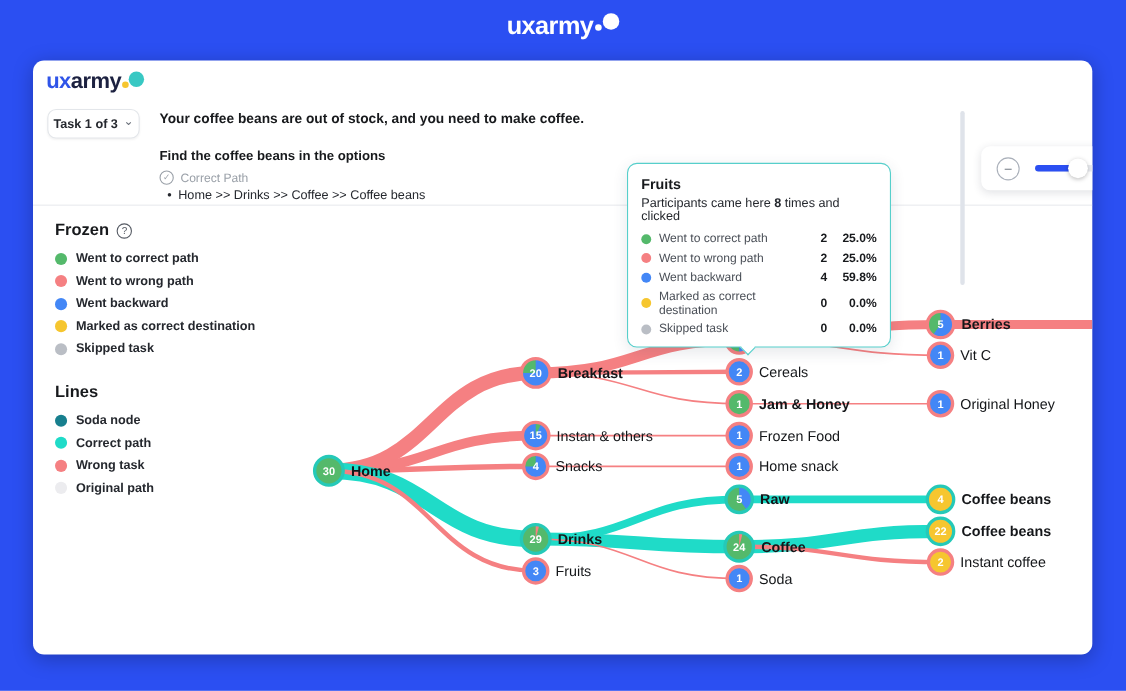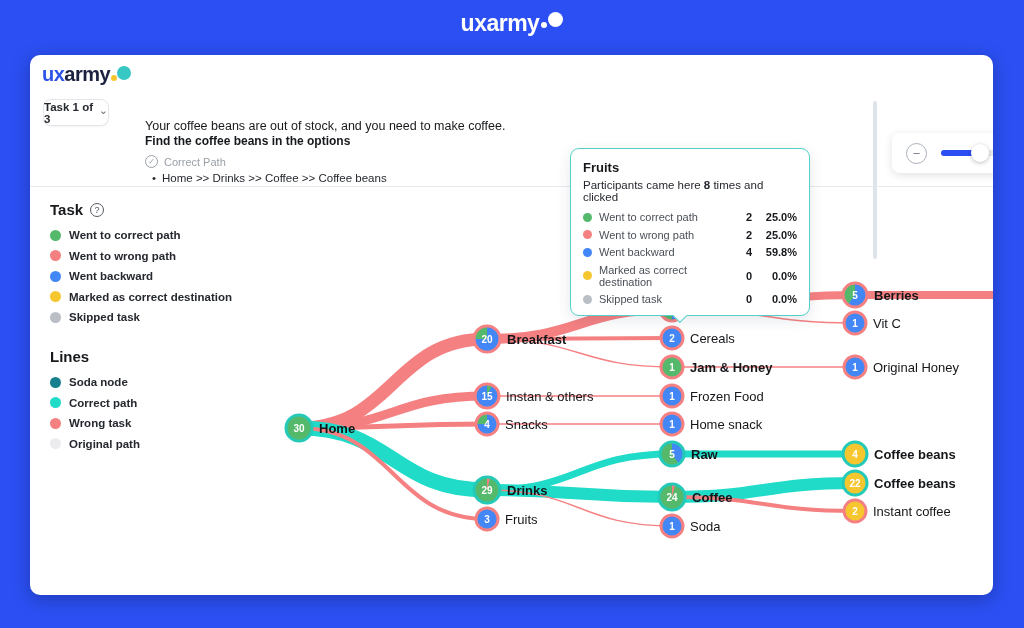--- a/index.html
+++ b/index.html
@@ -15,24 +15,24 @@
   
   .card { position:absolute; left:30px; top:55px; width:963px; height:540px; background:#fff; border-radius:10px; box-shadow:0 4px 18px rgba(0,0,0,0.25); overflow:hidden; }
 
   
   .inner-logo { position:absolute; left:12px; top:8px; font-size:20px; font-weight:700; letter-spacing:-0.5px; }
   .inner-logo .lp { color:#2f54e8; }
   .inner-logo .ls { color:#1c2140; }
   .inner-logo .y-dot { display:inline-block; width:6px; height:6px; background:#f6c62f; border-radius:50%; margin-left:1px; }
   .inner-logo .t-dot { display:inline-block; width:14px; height:14px; background:#38c8c3; border-radius:50%; margin-left:0; margin-bottom:6px; vertical-align:middle; }
 
-  .task-chip { position:absolute; left:13px; top:44px; width:66px; height:27px; border:1px solid #e3e6ea; border-radius:8px; box-shadow:0 1px 2px rgba(0,0,0,0.05); display:flex; align-items:center; justify-content:center; gap:5px; font-size:11.5px; font-weight:700; color:#25282e; background:#fff; cursor:pointer; }
+  .task-chip { position:absolute; left:13px; top:44px; width:84px; height:27px; border:1px solid #e3e6ea; border-radius:8px; box-shadow:0 1px 2px rgba(0,0,0,0.05); display:flex; align-items:center; justify-content:center; gap:5px; font-size:11.5px; font-weight:700; color:#25282e; background:#fff; cursor:pointer; }
   .task-chip .chev { font-size:11px; color:#6a707a; font-weight:400; margin-top:-4px; }
 
-  .task-desc { position:absolute; left:115px; top:64px; font-size:12.5px; font-weight:400; color:#17191c; }
+  .task-desc { position:absolute; left:115px; top:46px; font-size:12.5px; font-weight:700; color:#17191c; }
   .task-sub  { position:absolute; left:115px; top:79px; font-size:12px; font-weight:700; color:#17191c; }
   .cp-row { position:absolute; left:115px; top:100px; display:flex; align-items:center; gap:6px; font-size:11px; color:#9aa0a8; }
   .cp-check { width:13px; height:13px; border:1.2px solid #9aa0a8; border-radius:50%; font-size:8px; display:flex; align-items:center; justify-content:center; color:#9aa0a8; }
   .cp-bullet { position:absolute; left:122px; top:117px; font-size:11.5px; color:#25282e; }
   .cp-bullet .b { margin-right:6px; color:#25282e; }
 
   .hdr-divider { position:absolute; left:0; top:131px; width:100%; height:1px; background:#e8eaee; }
 
   .v-scrollbar { position:absolute; left:843px; top:46px; width:4px; height:158px; background:#dfe3ea; border-radius:2px; cursor:pointer; }
 
@@ -99,21 +99,21 @@
   <div class="slider-card">
     <div class="minus-btn">−</div>
     <div class="slider">
       <div class="fill" style="width: 55%;"></div>
       <div class="thumb"></div>
     </div>
   </div>
 
   <div class="legend-block" style="top:146px;">
     <div class="legend-title">
-      <span>Task</span>
+      <span>Frozen</span>
       <span class="help-icon">?</span>
     </div>
     <div class="legend-items">
       <div class="legend-item">
           <span class="legend-dot" style="background: rgb(84, 185, 107);"></span>
           <span>Went to correct path</span>
         </div>
       <div class="legend-item">
           <span class="legend-dot" style="background: rgb(245, 128, 130);"></span>
           <span>Went to wrong path</span>

